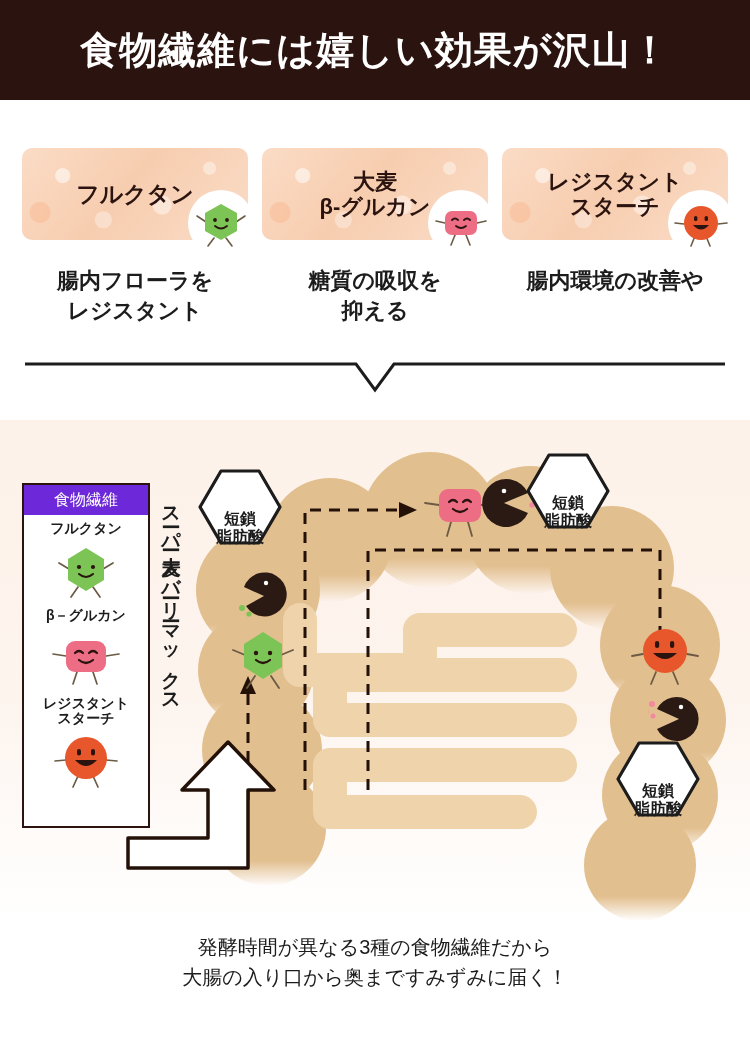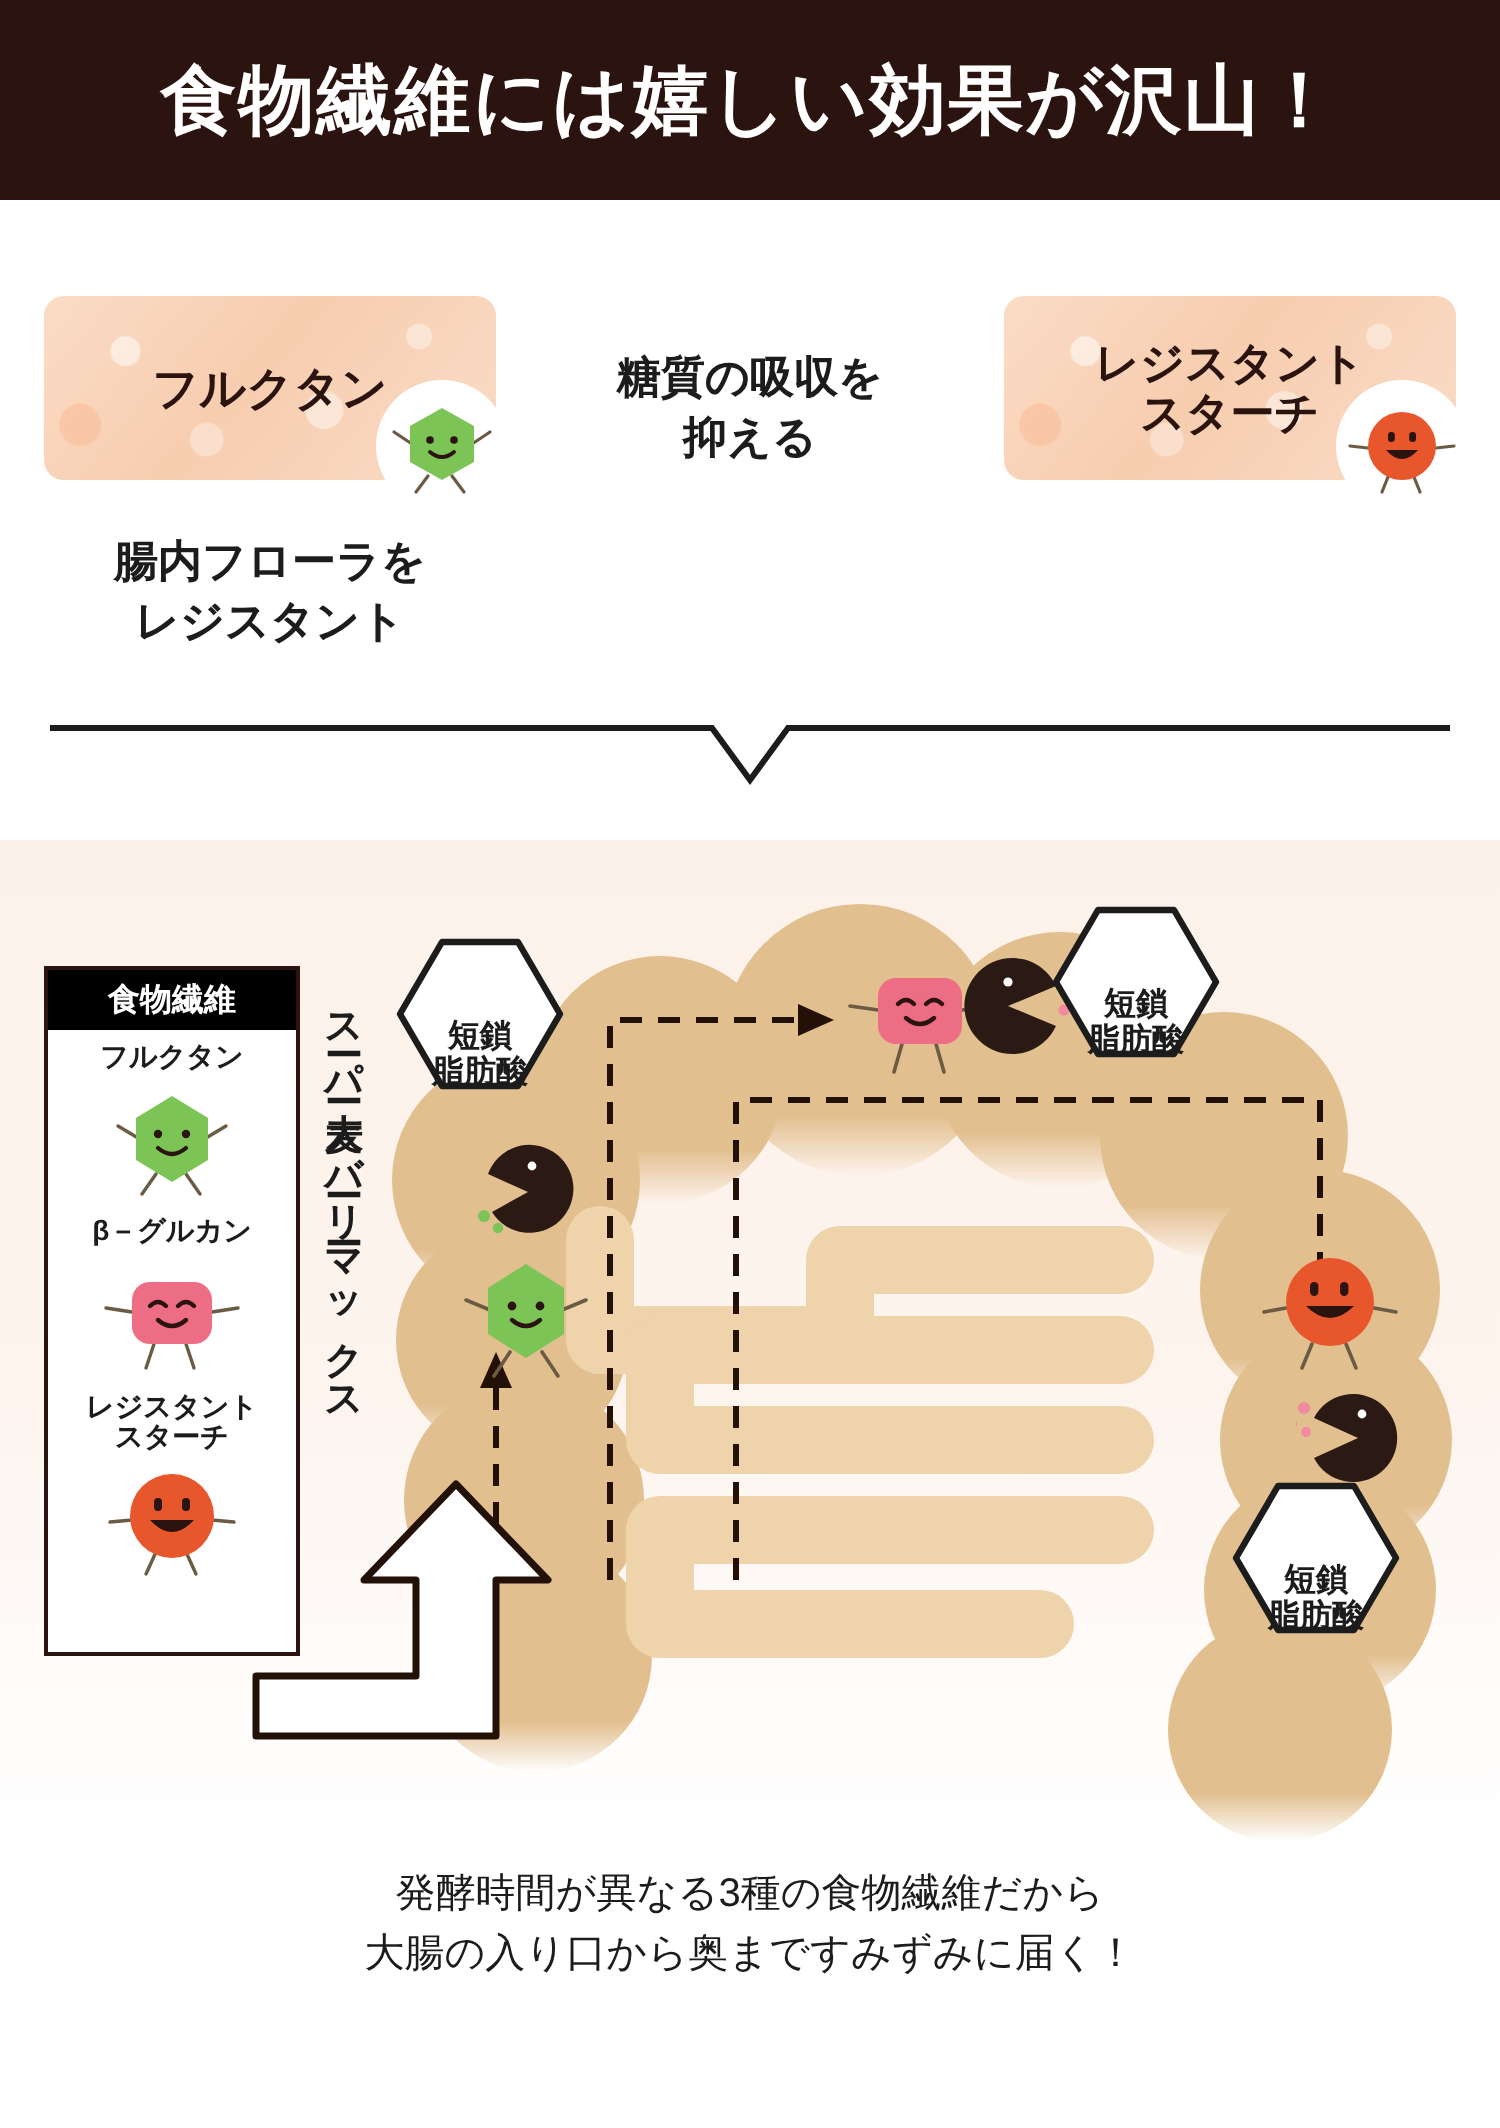--- a/index.html
+++ b/index.html
@@ -118,24 +118,24 @@
   
   .legend-box {
     position: absolute;
     left: 22px; top: 63px;
     width: 128px; height: 345px;
     background: #ffffff;
     border: 2px solid #2b1410;
   }
   .legend-header {
     height: 30px;
-    background: #000000;
+    background: #6d28d9;
     color: #ffffff;
     font-size: 16px;
-    font-weight: bold;
+    font-weight: normal;
     display: flex;
     align-items: center;
     justify-content: center;
   }
   .legend-body { padding: 6px 2px 0 2px; }
   .legend-item { text-align: center; margin-bottom: 4px; }
   .legend-item-label {
     font-size: 14px;
     font-weight: bold;
     color: #1c1c1c;
@@ -239,20 +239,38 @@
           </svg>
         </div>
       </div>
       <div class="card-caption">
         <span class="footer-line">腸内フローラを</span>
         <span class="footer-line">レジスタント</span>
       </div>
     </div>
 
     <div class="card-col">
+      <div class="card-band">
+        <div class="card-label two-line">
+          <span class="footer-line">大麦</span>
+          <span class="footer-line">β-グルカン</span>
+        </div>
+        <div class="card-mascot-badge">
+          <svg width="54" height="54" viewBox="0 0 54 54" aria-hidden="true">
+            <path d="M21 39 L17 49" stroke="#6b5a44" stroke-width="1.6" fill="none" stroke-linecap="round"></path>
+            <path d="M32 39 L36 49" stroke="#6b5a44" stroke-width="1.6" fill="none" stroke-linecap="round"></path>
+            <path d="M11 27 L2 25" stroke="#6b5a44" stroke-width="1.6" fill="none" stroke-linecap="round"></path>
+            <path d="M43 27 L52 25" stroke="#6b5a44" stroke-width="1.6" fill="none" stroke-linecap="round"></path>
+            <rect x="11" y="15" width="32" height="24" rx="7" fill="#ed6d85"></rect>
+            <path d="M18 24 Q21 21 24 24" stroke="#2b1410" stroke-width="1.9" fill="none" stroke-linecap="round"></path>
+            <path d="M30 24 Q33 21 36 24" stroke="#2b1410" stroke-width="1.9" fill="none" stroke-linecap="round"></path>
+            <path d="M22 30 Q27 34 32 30" stroke="#2b1410" stroke-width="1.9" fill="none" stroke-linecap="round"></path>
+          </svg>
+        </div>
+      </div>
       <div class="card-caption">
         <span class="footer-line">糖質の吸収を</span>
         <span class="footer-line">抑える</span>
       </div>
     </div>
 
     <div class="card-col">
       <div class="card-band">
         <div class="card-label two-line">
           <span class="footer-line">レジスタント</span>
@@ -265,20 +283,21 @@
             <path d="M10 28 L1 27" stroke="#6b5a44" stroke-width="1.6" fill="none" stroke-linecap="round"></path>
             <path d="M44 28 L53 27" stroke="#6b5a44" stroke-width="1.6" fill="none" stroke-linecap="round"></path>
             <circle cx="27" cy="27" r="17" fill="#e8572b"></circle>
             <rect x="20" y="20" width="3.4" height="5" rx="1.6" fill="#2b1410"></rect>
             <rect x="30.6" y="20" width="3.4" height="5" rx="1.6" fill="#2b1410"></rect>
             <path d="M19 29 Q27 38 35 29 Z" fill="#2b1410"></path>
           </svg>
         </div>
       </div>
       <div class="card-caption">
+        <span class="footer-line">腸内環境の改善や</span>
       </div>
     </div>
 
   </div>
 
   <div class="divider-wrap">
     <svg width="750" height="48" viewBox="0 0 750 48" aria-hidden="true">
       <path d="M25 12 L356 12 L375 38 L394 12 L725 12" stroke="#1c1c1c" stroke-width="3" fill="none" stroke-linejoin="miter" stroke-linecap="butt"></path>
     </svg>
   </div>

